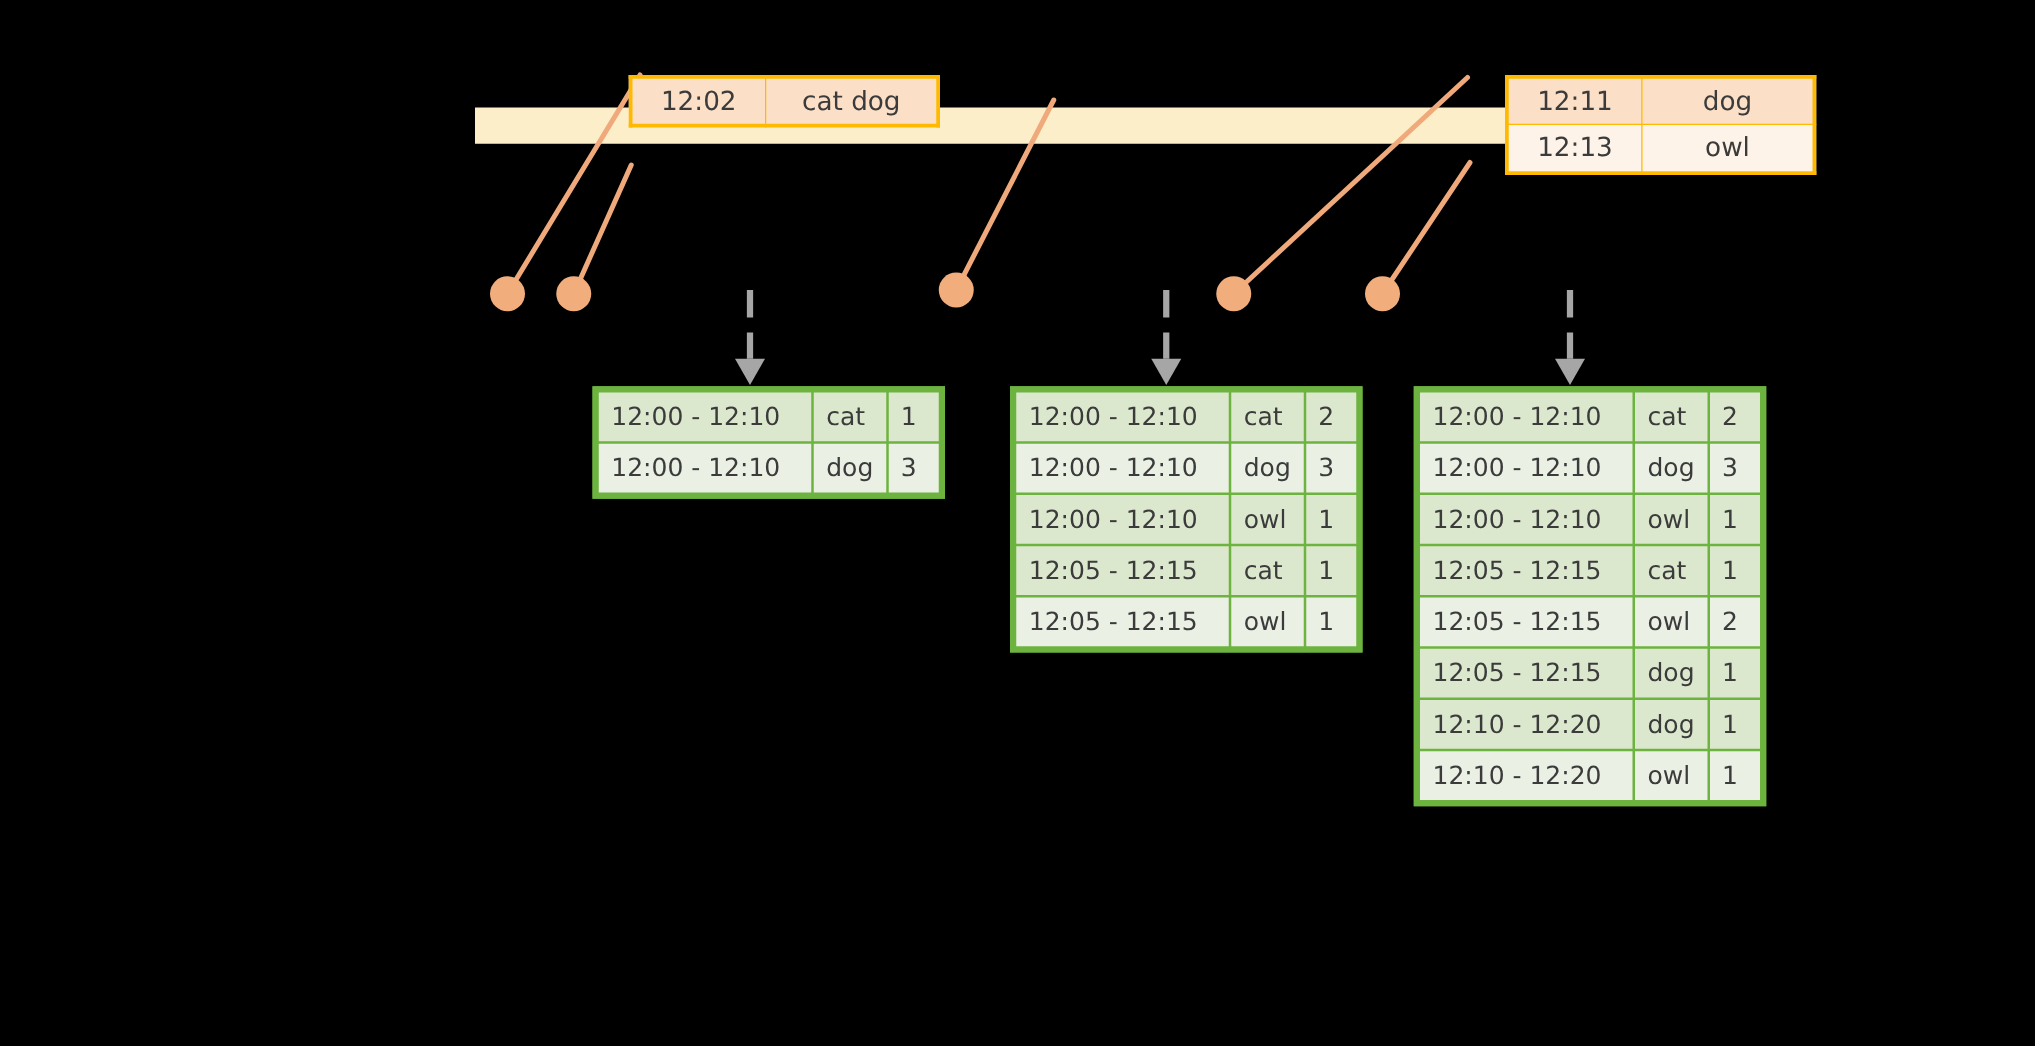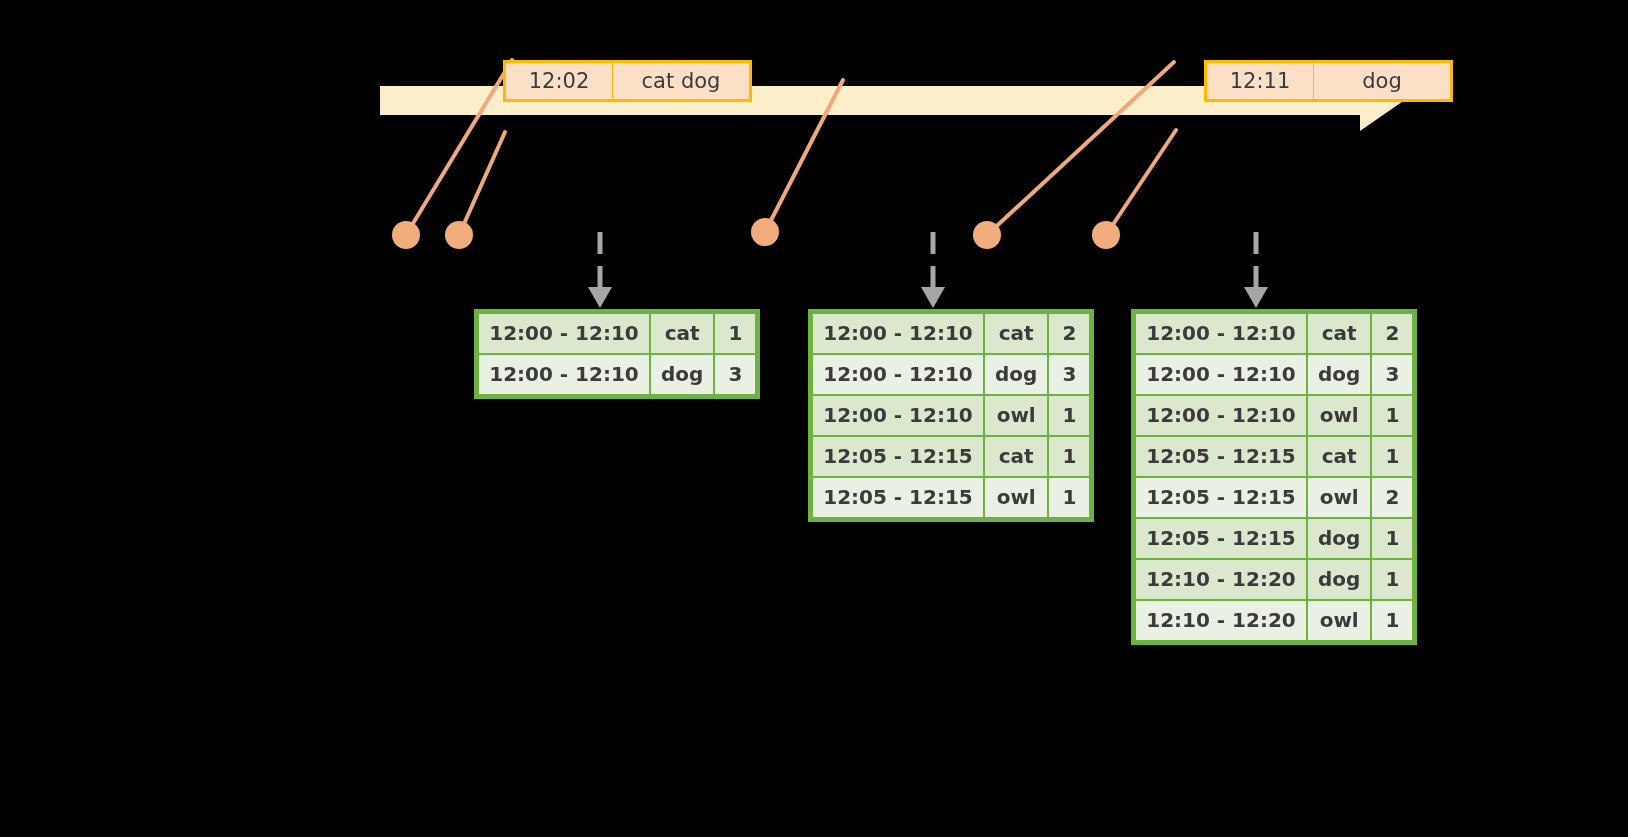--- a/index.html
+++ b/index.html
@@ -60,24 +60,22 @@
     border-collapse: separate;
     border-spacing: 2px;
     border: 3px solid #6CB33F;
     background: #6CB33F;
     font-size: 20px;
     color: #3b3b3b;
     z-index: 5;
   }
   .res-table td {
     padding: 6px 10px;
-    text-align: center;
     white-space: nowrap;
     line-height: 1.35;
-    font-weight: bold;
   }
   .res-table tr.band-a td { background: #DCE8CE; }
   .res-table tr.band-b td { background: #EAF0E4; }
   .res-table td.win-cell { min-width: 150px; }
   .res-table td.key-cell { min-width: 36px; }
   .res-table td.cnt-cell { min-width: 20px; }
 
   #res-table-1 { left: 474px; top: 309px; }
   #res-table-2 { left: 808px; top: 309px; }
   #res-table-3 { left: 1131px; top: 309px; }
@@ -137,20 +135,24 @@
       </tbody>
   </table>
 
 
   <table class="evt-table" id="evt-box-3">
     <tbody>
         <tr>
           <td class="time-cell">12:11</td>
           <td class="payload-cell">dog</td>
         </tr>
+        <tr>
+          <td class="time-cell">12:13</td>
+          <td class="payload-cell">owl</td>
+        </tr>
       </tbody>
   </table>
 
   <table class="res-table" id="res-table-1">
     <tbody>
         <tr class="band-a">
           <td class="win-cell">12:00 - 12:10</td>
           <td class="key-cell">cat</td>
           <td class="cnt-cell">1</td>
         </tr>

